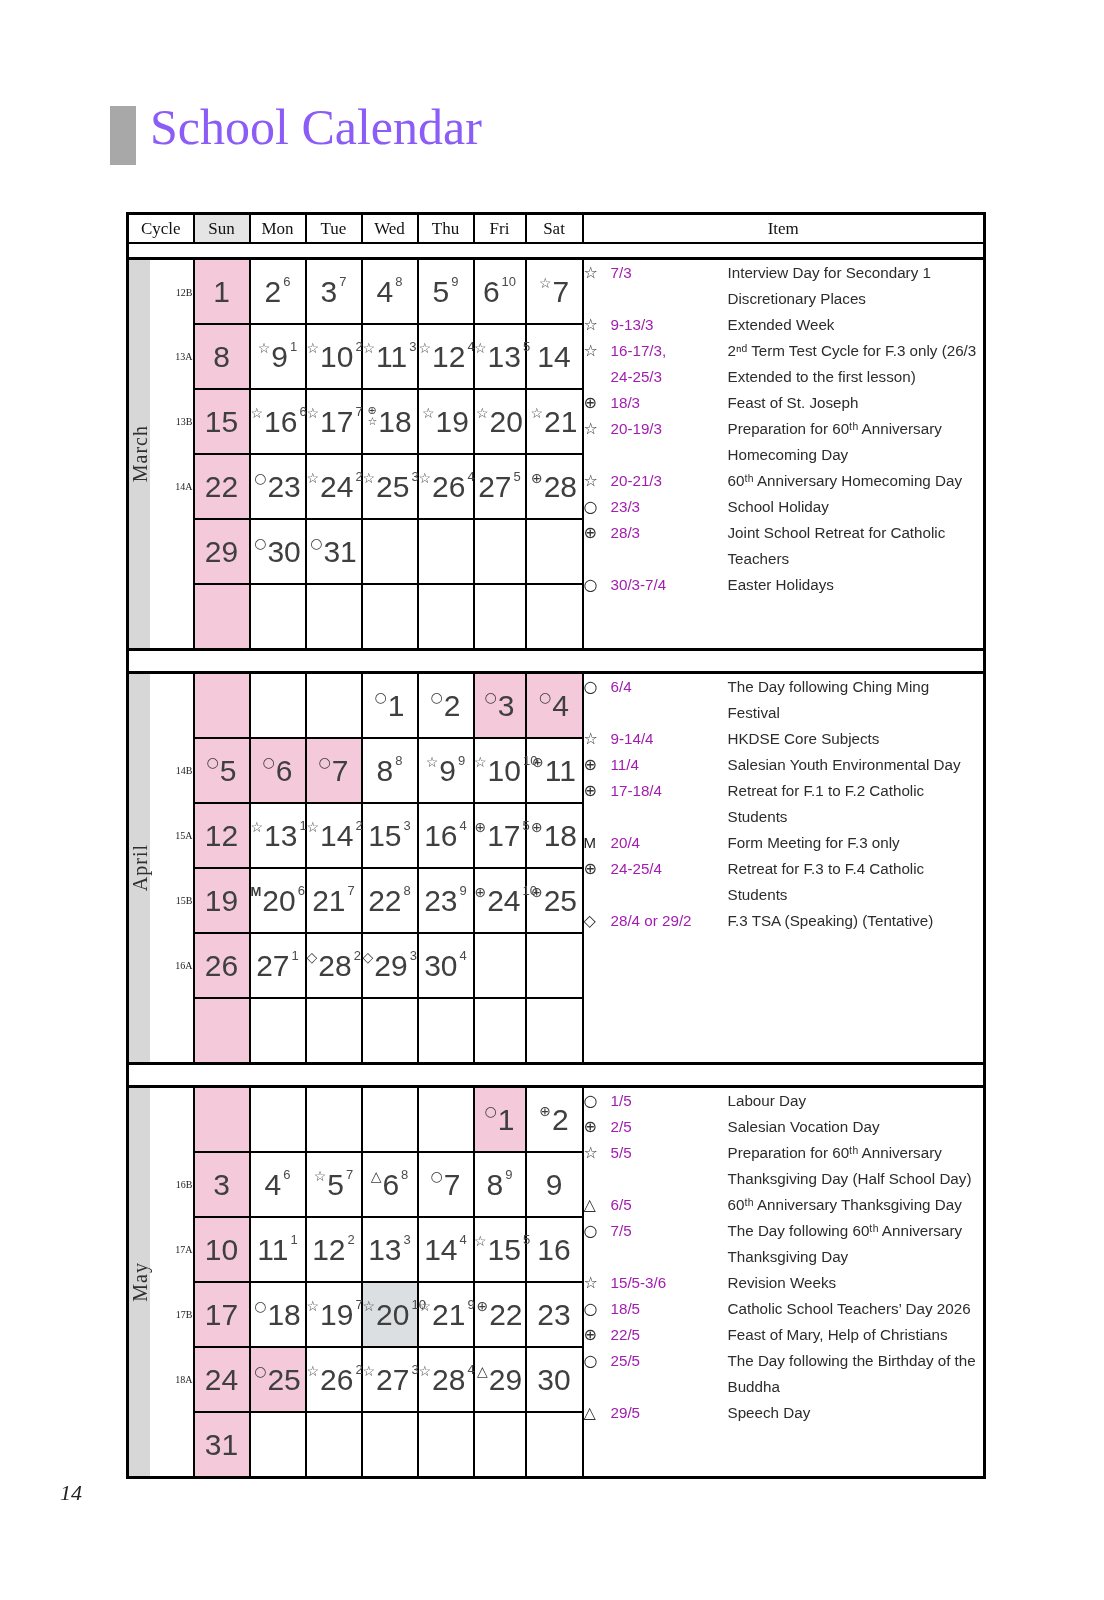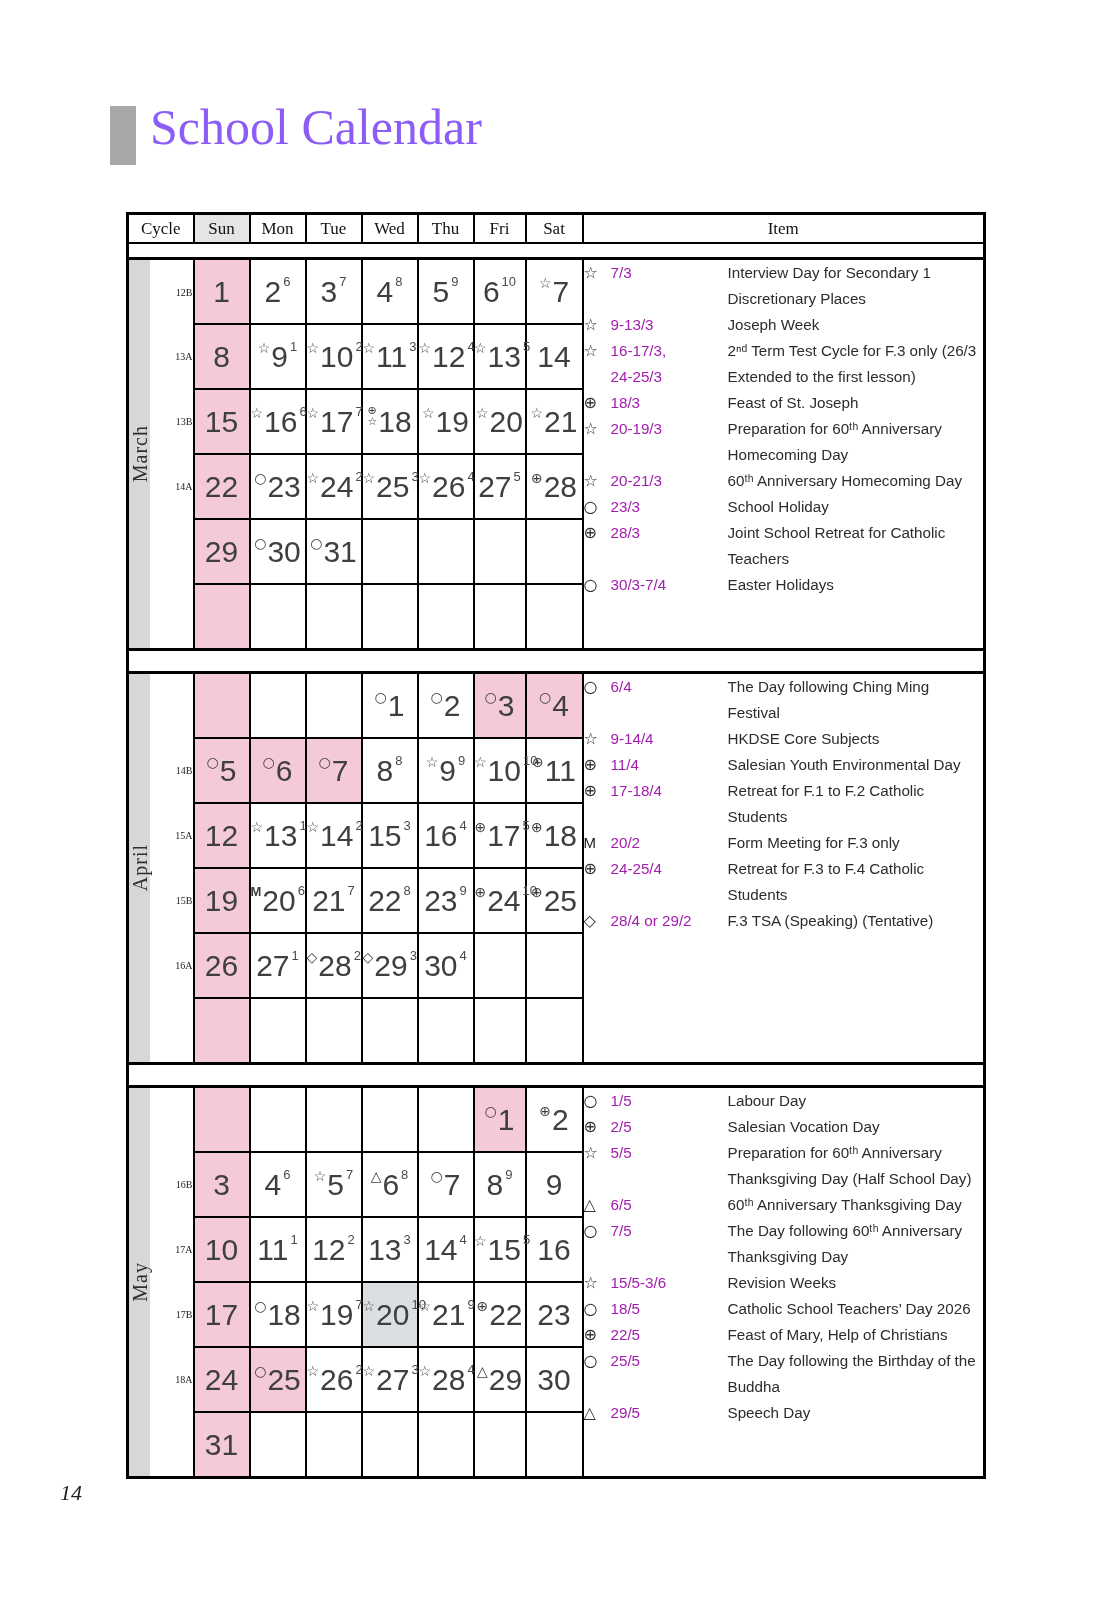--- a/index.html
+++ b/index.html
@@ -147,21 +147,21 @@
           </td>
           <td class="item-cell" rowspan="6">
             <div class="item-row">
               <span class="item-sym">☆</span>
               <span class="item-date">7/3</span>
               <span class="item-desc">Interview Day for Secondary 1 Discretionary Places</span>
             </div>
             <div class="item-row">
               <span class="item-sym">☆</span>
               <span class="item-date">9-13/3</span>
-              <span class="item-desc">Joseph Week</span>
+              <span class="item-desc">Extended Week</span>
             </div>
             <div class="item-row">
               <span class="item-sym">☆</span>
               <span class="item-date">16-17/3,
 24-25/3</span>
               <span class="item-desc">2ⁿᵈ Term Test Cycle for F.3 only (26/3 Extended to the first lesson)</span>
             </div>
             <div class="item-row">
               <span class="item-sym">⊕</span>
               <span class="item-date">18/3</span>
@@ -451,21 +451,21 @@
               <span class="item-date">11/4</span>
               <span class="item-desc">Salesian Youth Environmental Day</span>
             </div>
             <div class="item-row">
               <span class="item-sym">⊕</span>
               <span class="item-date">17-18/4</span>
               <span class="item-desc">Retreat for F.1 to F.2 Catholic Students</span>
             </div>
             <div class="item-row">
               <span class="item-sym m-sym">M</span>
-              <span class="item-date">20/2</span>
+              <span class="item-date">20/4</span>
               <span class="item-desc">Form Meeting for F.3 only</span>
             </div>
             <div class="item-row">
               <span class="item-sym">⊕</span>
               <span class="item-date">24-25/4</span>
               <span class="item-desc">Retreat for F.3 to F.4 Catholic Students</span>
             </div>
             <div class="item-row">
               <span class="item-sym">◇</span>
               <span class="item-date">28/4 or 29/2</span>

